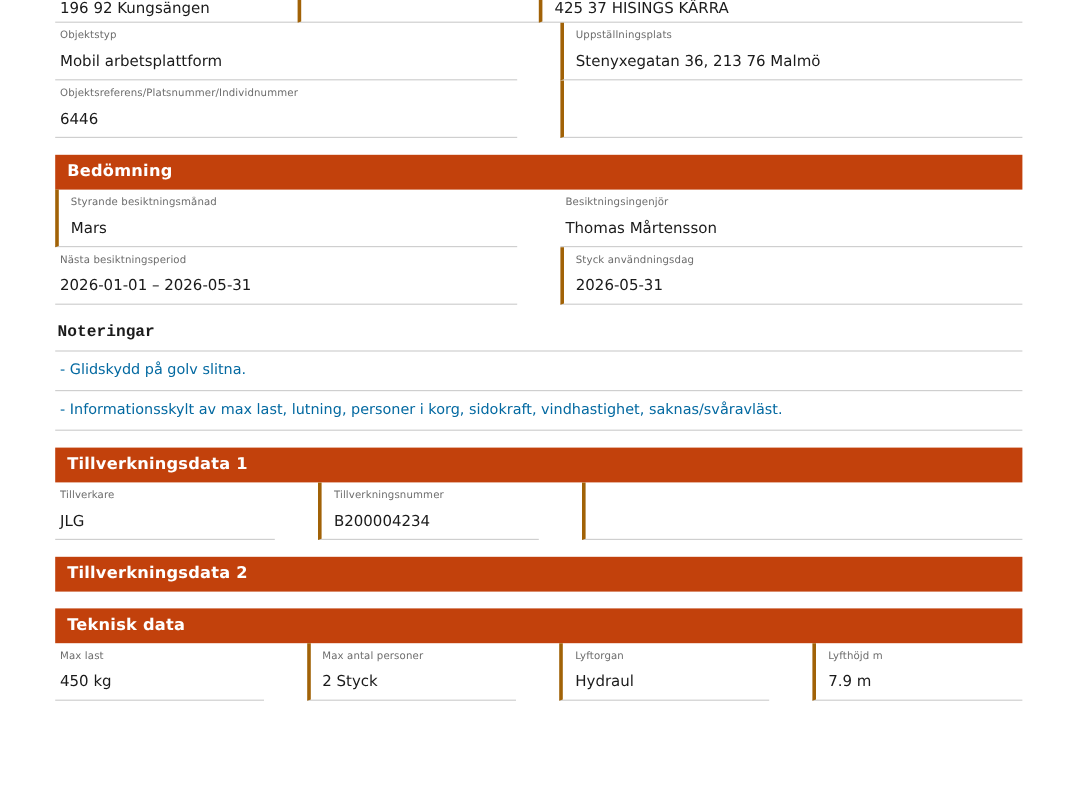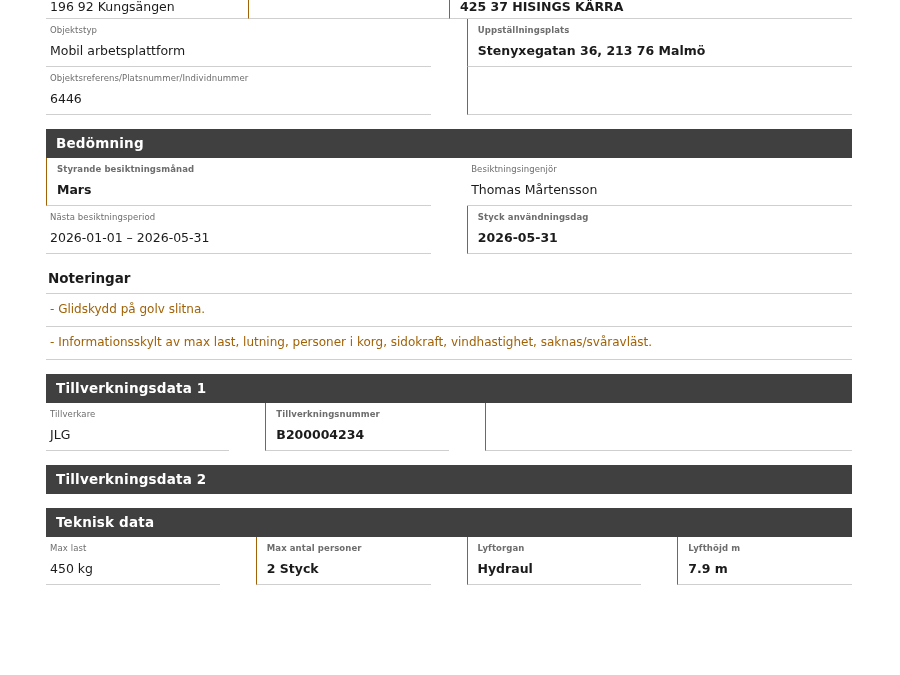--- a/index.html
+++ b/index.html
@@ -33,23 +33,22 @@
     gap: 36px;
   }
   .cell {
     box-sizing: border-box;
     border-bottom: 1px solid #cfcfcf;
     padding: 6px 4px 8px 4px;
     min-height: 46px;
     position: relative;
   }
   .cell.sep {
-    border-left: 1px solid #a16207;
+    border-left: 3px solid #a16207;
     padding-left: 10px;
-    font-weight: bold;
   }
   .cell .lbl {
     font-size: 8.5px;
     color: #6d6d6d;
     letter-spacing: 0.1px;
     line-height: 11px;
     display: block;
     margin-bottom: 7px;
     white-space: nowrap;
     overflow: hidden;
@@ -73,43 +72,44 @@
     min-height: 0;
     padding-top: 0;
     padding-bottom: 4px;
   }
   .toprow .val {
     line-height: 14px;
   }
 
   
   .bar {
-    background: #404040;
+    background: #c2410c;
     color: #ffffff;
     font-size: 13.5px;
     font-weight: bold;
     padding: 6px 10px 7px 10px;
     margin-top: 14px;
     box-sizing: border-box;
     width: 100%;
     letter-spacing: 0.2px;
   }
 
   
   .subhead {
     font-size: 13.5px;
     font-weight: bold;
     color: #1b1b1b;
     margin: 16px 0 7px 2px;
+    font-family: Liberation Mono, monospace;
   }
 
   
   .note {
     font-size: 12px;
-    color: #a16207;
+    color: #0369a1;
     padding: 8px 4px 9px 4px;
     border-bottom: 1px solid #cfcfcf;
     border-top: 1px solid #cfcfcf;
     box-sizing: border-box;
     width: 100%;
     line-height: 15px;
   }
   .note + .note {
     border-top: none;
   }

